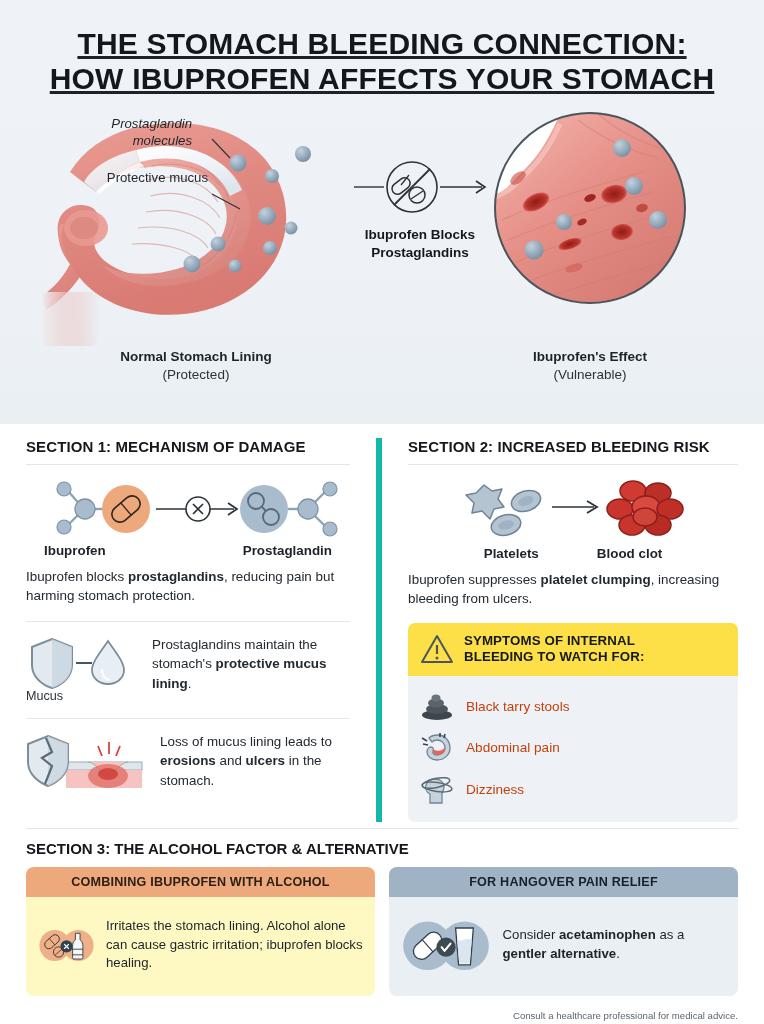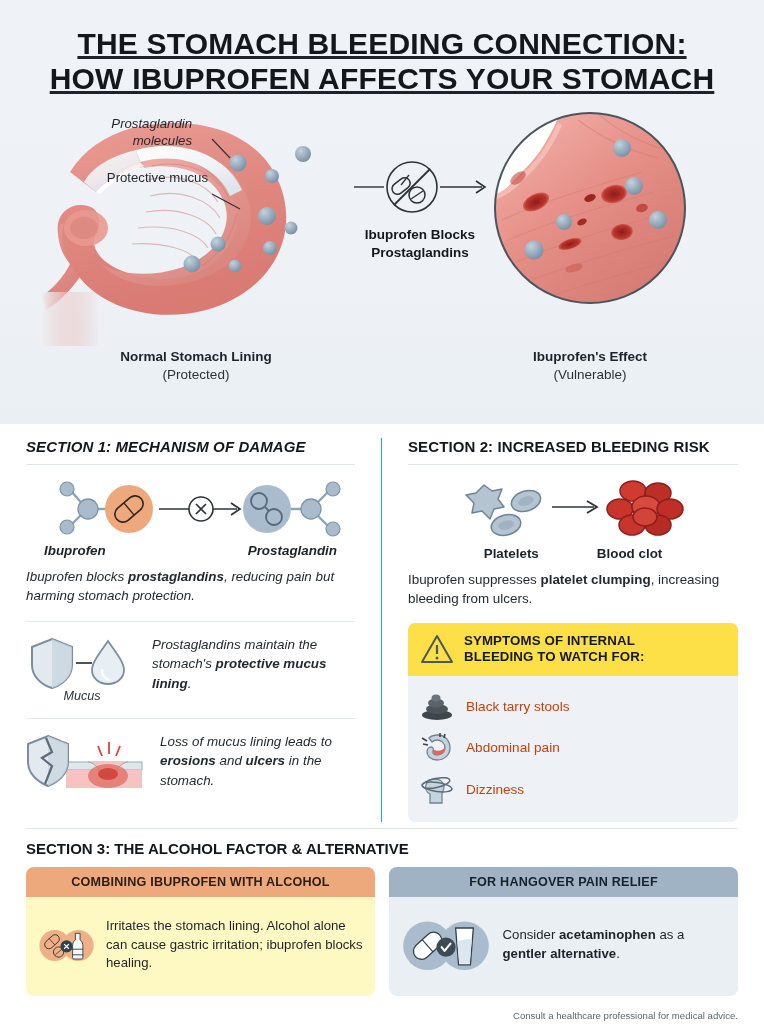--- a/index.html
+++ b/index.html
@@ -48,39 +48,39 @@
   
   .center-block { position:absolute; left: 352px; top: 56px; width: 136px; text-align:center; }
   .center-caption { margin-top: 12px; font-size: 13.5px; font-weight: 700; line-height: 1.3; color:#14181c; }
 
   .circle-view { position:absolute; left: 492px; top: 6px; width: 196px; height: 196px; }
 
   
   .body-area { padding: 14px 0 0; flex:1; position:relative; }
   .cols { display:flex; padding: 0 0 0 0; }
   .col { width: 50%; padding: 0 26px; position:relative; }
-  .col-left { border-right: 1px solid #14b8a6; font-style: italic; }
+  .col-left { border-right: 6px solid #14b8a6; }
   .sec-head {
     font-size: 15px; font-weight: 700; letter-spacing: .1px; color:#14181c;
     padding-bottom: 9px;
   }
   .rule { height:1px; background:#e1e6eb; margin-bottom: 12px; }
   .para { font-size: 13.4px; line-height: 1.45; color:#232a31; }
   .para b { font-weight: 700; }
 
   .mech-graphic { display:flex; justify-content:center; align-items:center; margin: 2px 0 2px; }
   .mech-names { display:flex; justify-content:space-between; padding: 0 18px; margin-top: 2px; }
   .mech-names span { font-size: 13.4px; font-weight:700; }
   .mech-text { margin-top: 9px; }
 
   .hr-soft { height:1px; background:#e4e9ee; margin: 15px 0 13px; }
 
   .icon-txt { display:flex; gap: 14px; align-items:flex-start; }
   .icon-txt .gfx { flex: none; }
-  .mucus-label { font-size: 12.6px; text-align:center; color:#2b3238; margin-top:-2px; }
+  .mucus-label { font-size: 12.6px; text-align:left; color:#2b3238; margin-top:-2px; }
 
   
   .cells-graphic { display:flex; justify-content:center; align-items:center; margin-top: 2px; }
   .cells-names { display:flex; justify-content:center; gap: 58px; margin-top: 3px; }
   .cells-names span { font-size: 13.4px; font-weight:700; }
 
   .symptom-card { margin-top: 14px; border-radius: 7px; overflow:hidden; background:#eef2f6; }
   .symptom-head {
     background:#fde047; padding: 10px 12px; display:flex; gap: 10px; align-items:center;
   }

